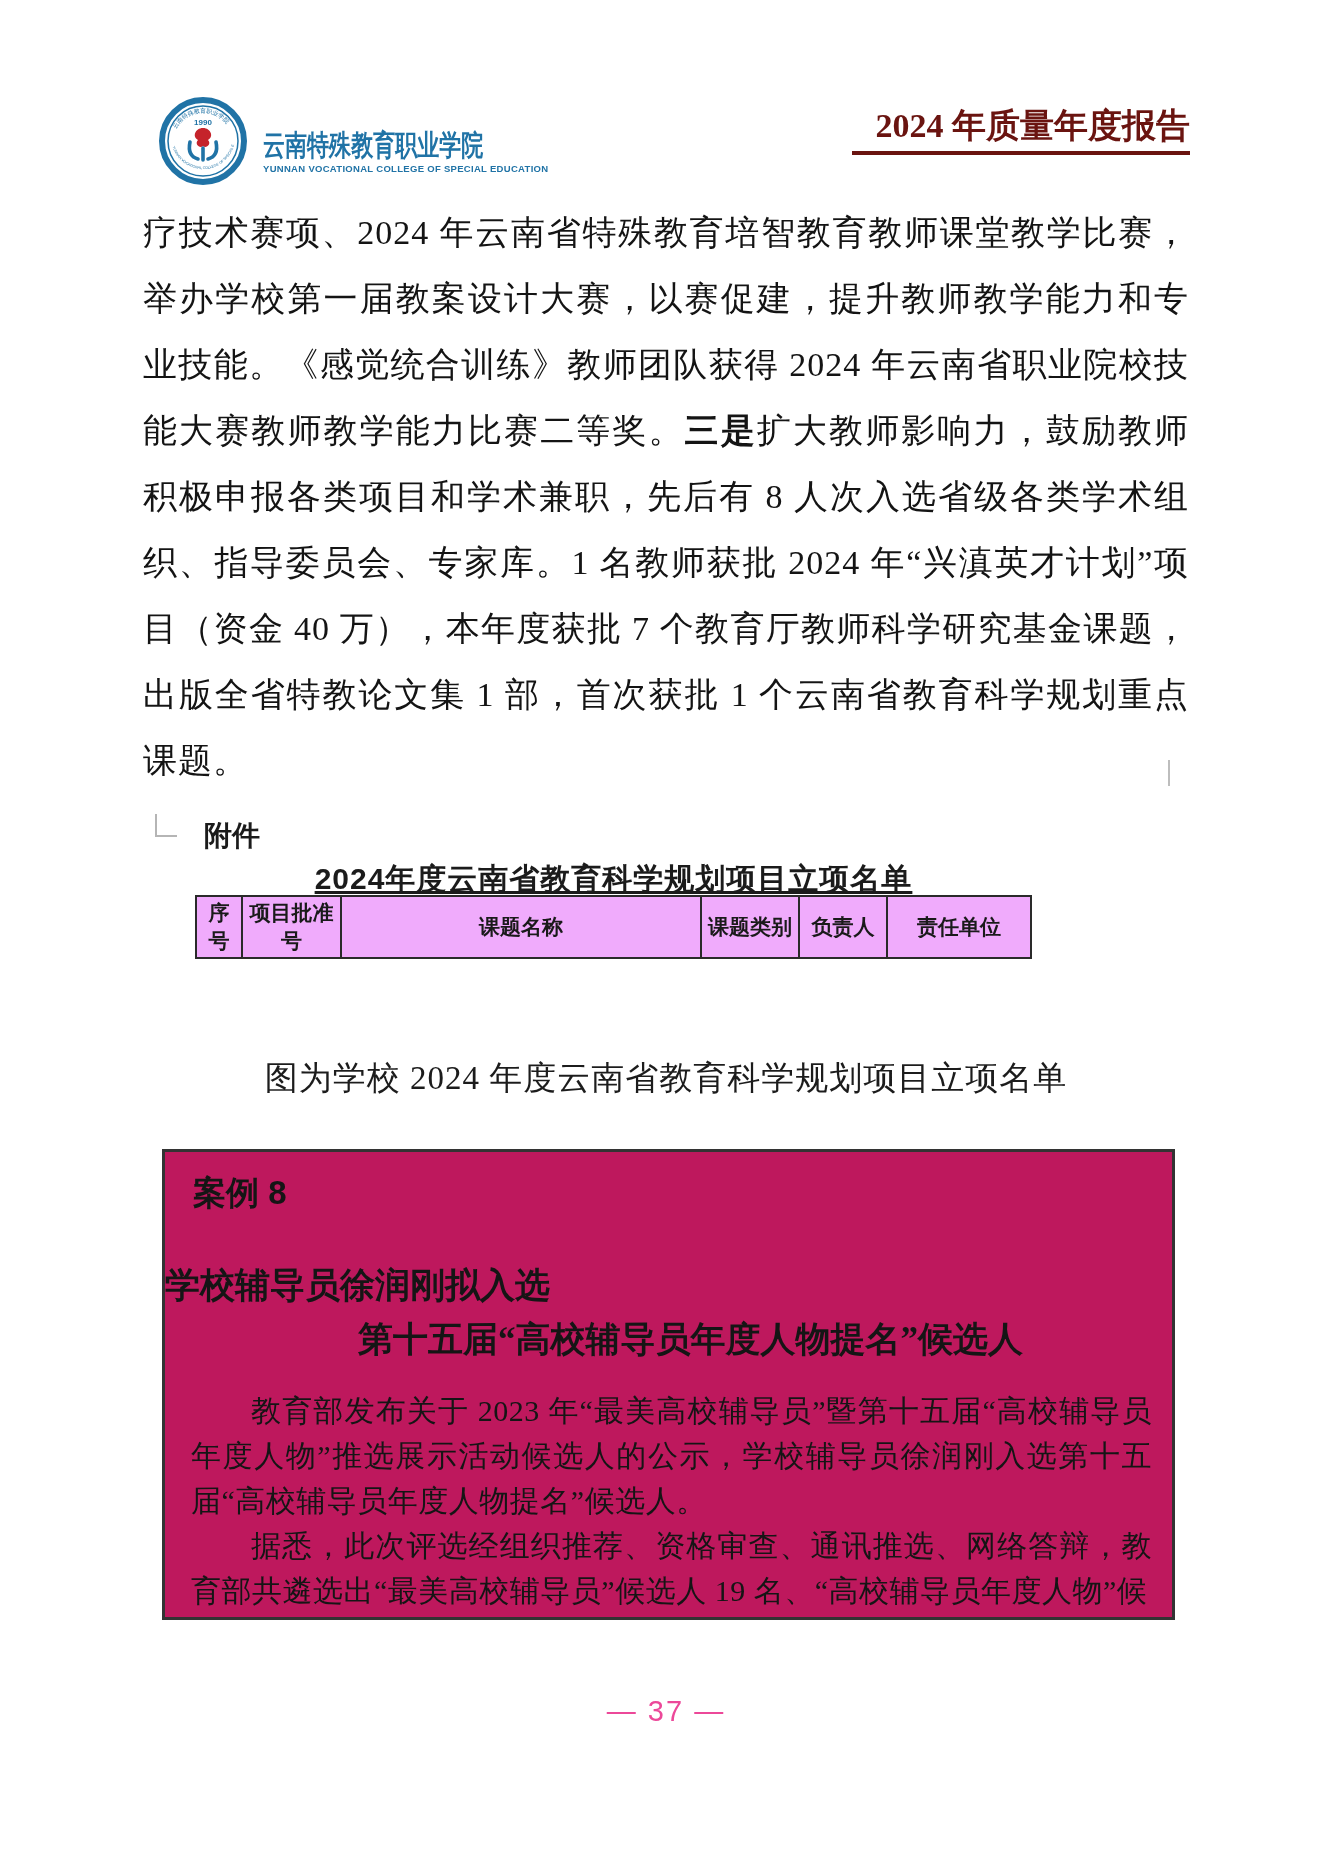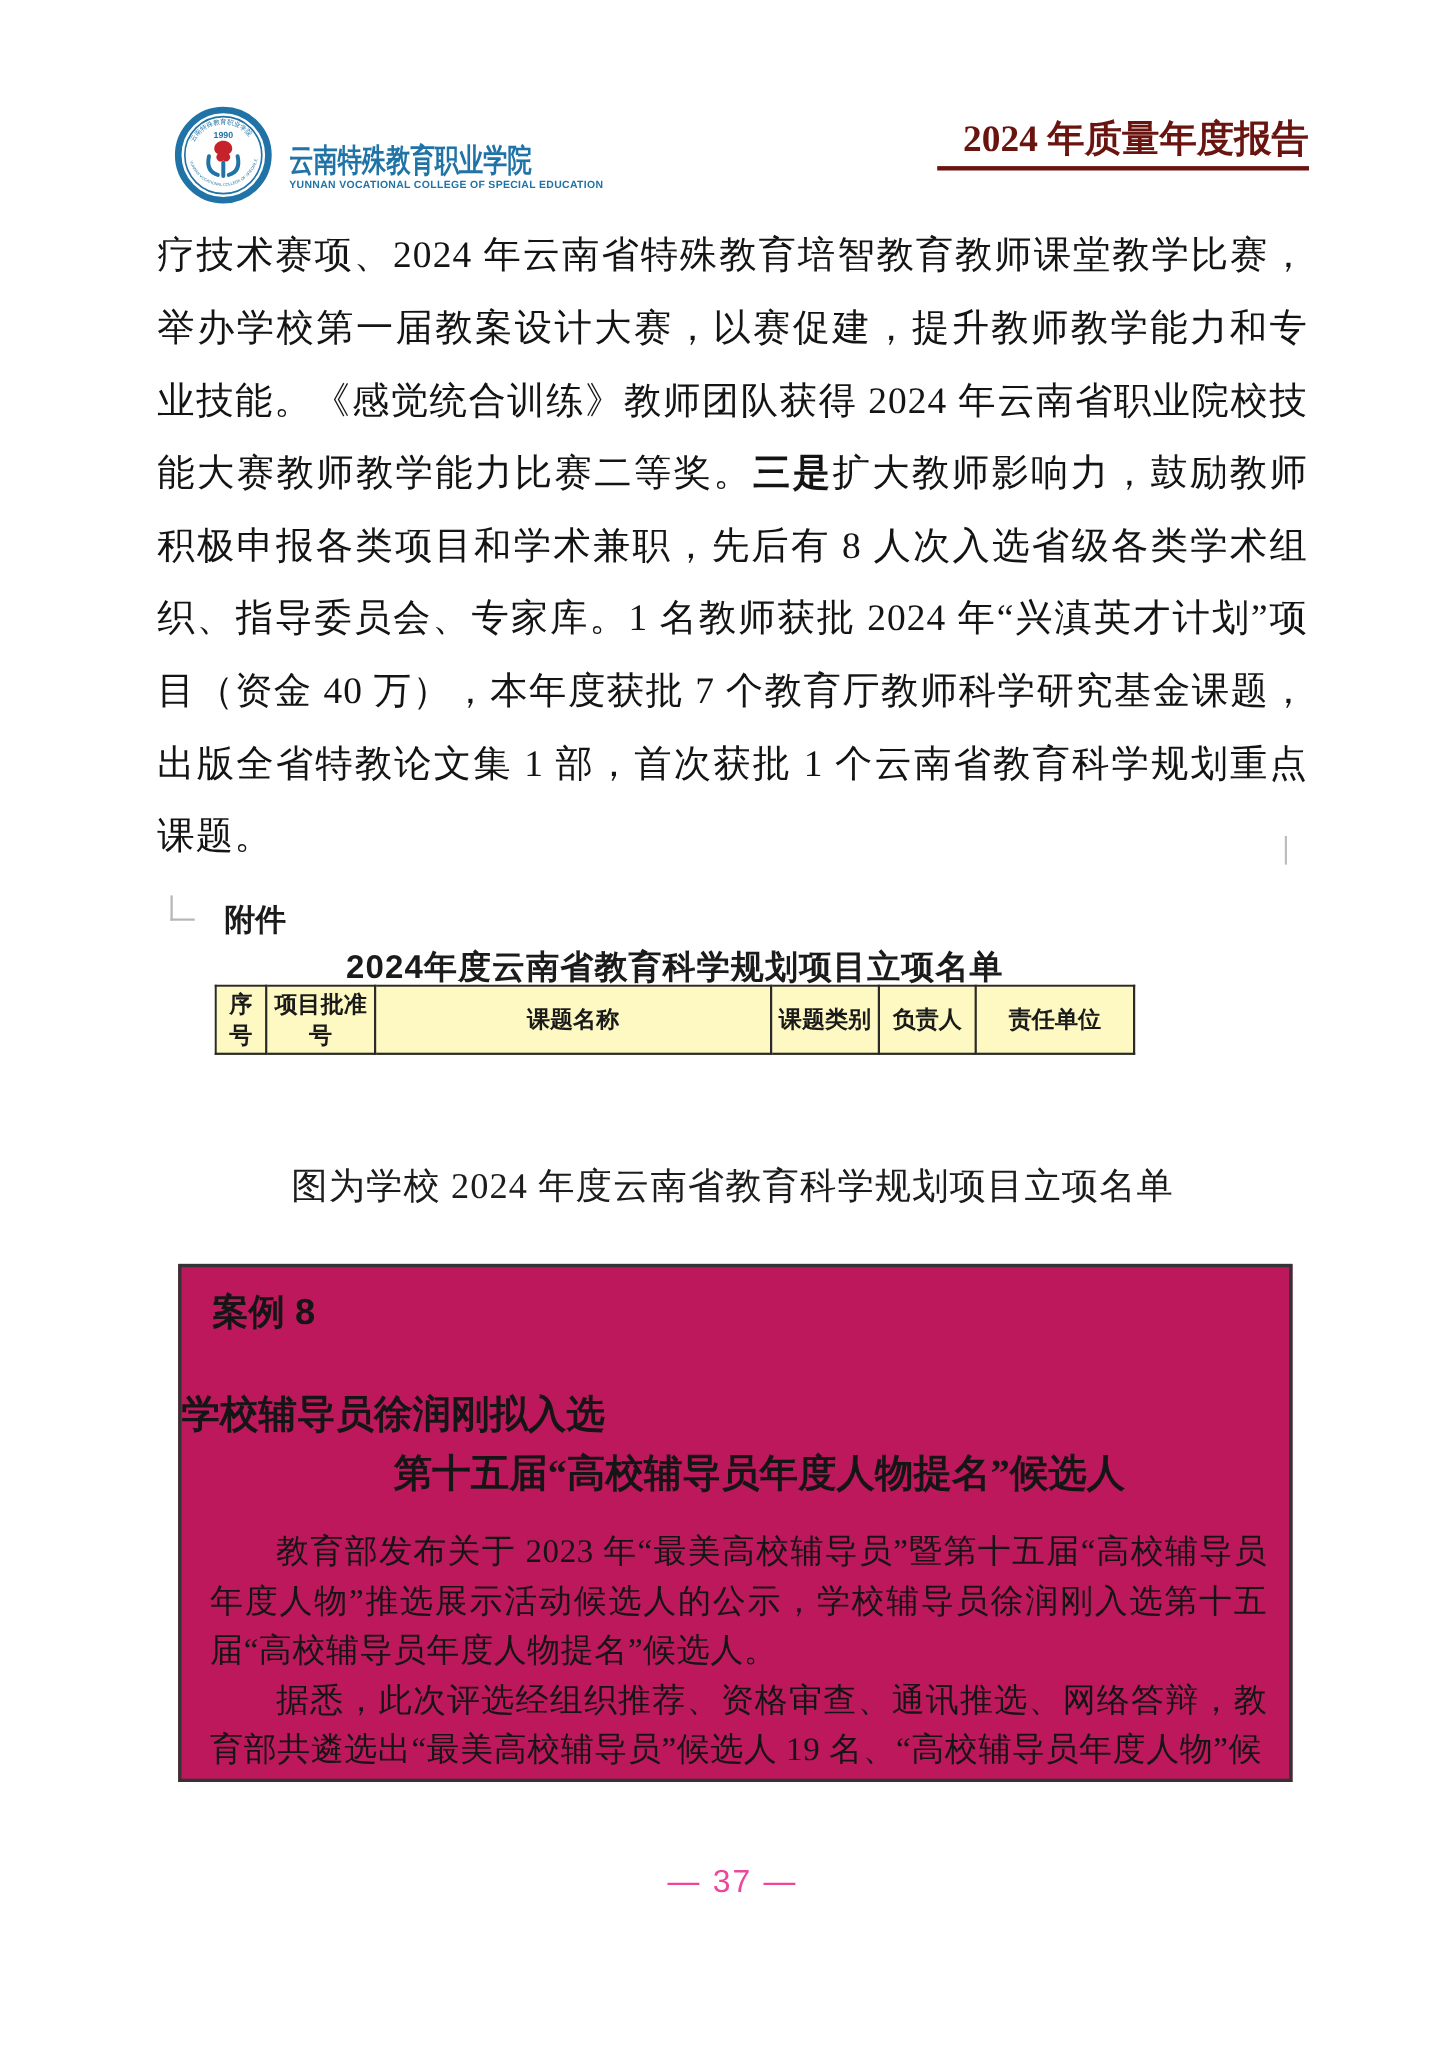--- a/index.html
+++ b/index.html
@@ -39,28 +39,28 @@
     position:absolute;left:1156px;top:760px;width:12px;height:26px;
     border-right:2px solid #bdbdbd;
   }
   .attach-label{
     position:absolute;left:204px;top:817px;font-size:28px;font-weight:bold;
     color:#1b1b1b;font-family:Liberation Mono, monospace;
   }
   .attach-table-title{
     position:absolute;left:197px;top:859px;width:833px;text-align:center;
     font-size:30px;font-weight:bold;color:#1b1b1b;
-    font-family:"Liberation Sans",sans-serif;letter-spacing:1px;
+    font-family:"Liberation Sans",sans-serif;letter-spacing:1px;text-decoration:underline;
   }
   .attach-table-wrap{
     position:absolute;left:195px;top:895px;width:840px;height:120px;overflow:hidden;
   }
   table.grant{
     border-collapse:collapse;table-layout:fixed;width:835px;
-    font-family:"Liberation Sans",sans-serif;color:#1a1a1a;background:#fef9c3;
+    font-family:"Liberation Sans",sans-serif;color:#1a1a1a;background:#f0abfc;
   }
   table.grant td,table.grant th{
     border:2px solid #2a2a2a;padding:2px 6px;overflow:hidden;
   }
   table.grant th{font-size:21px;font-weight:bold;text-align:center;height:42px;}
   table.grant td{font-size:20px;text-align:center;height:58px;line-height:26px;}
   table.grant td.topic{text-align:left;}
   table.grant td.org{text-align:left;}
   .attach-caption{
     position:absolute;left:143px;top:1056px;width:1046px;text-align:center;

